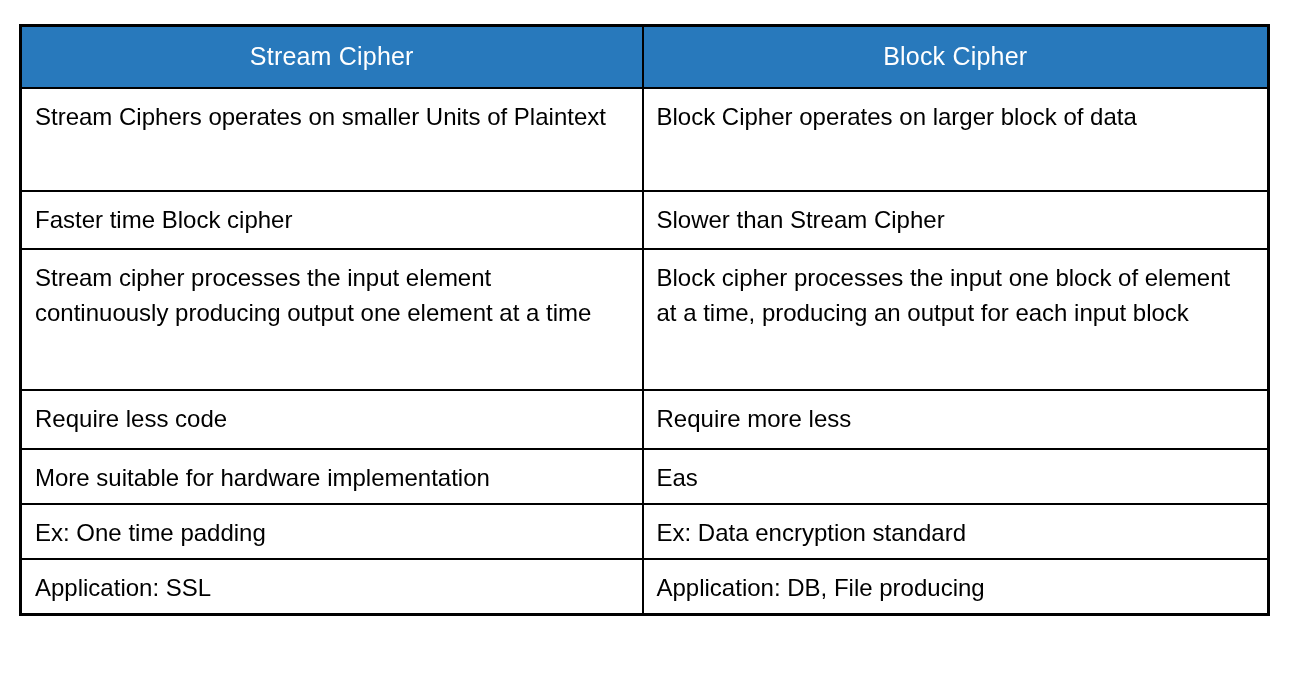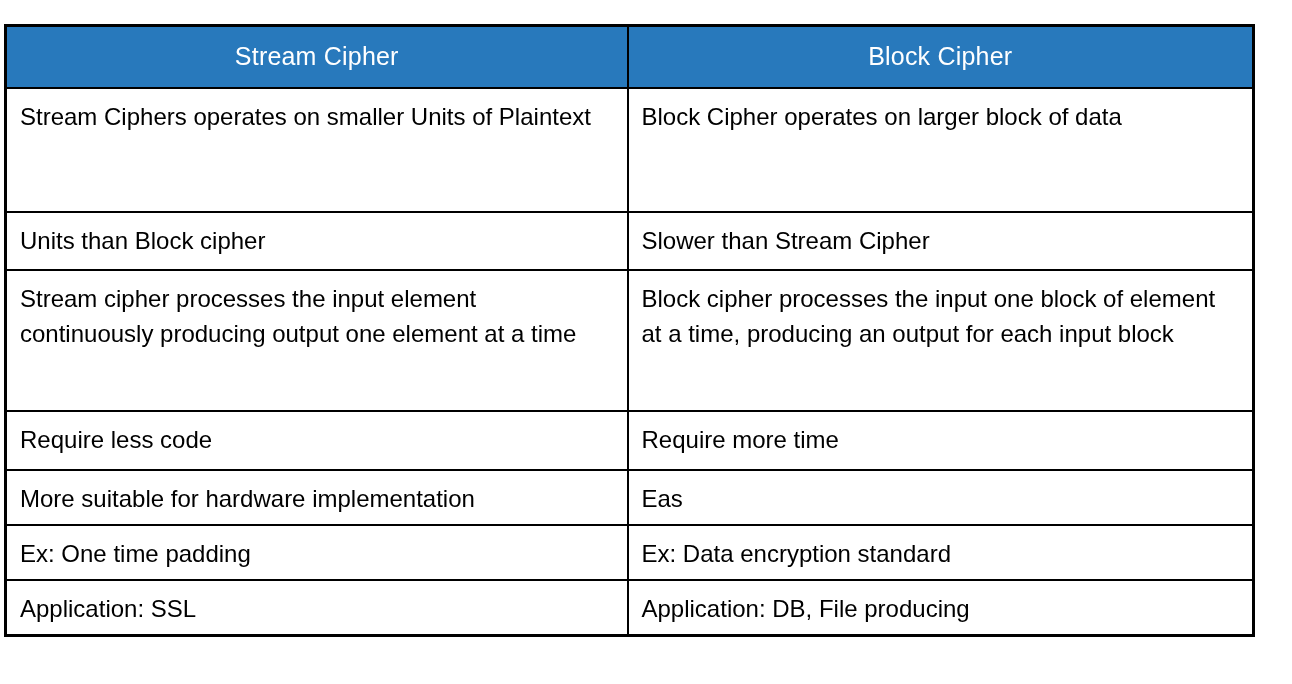--- a/index.html
+++ b/index.html
@@ -8,21 +8,21 @@
     padding: 0;
     background: #ffffff;
     width: 1292px;
     height: 684px;
     font-family: "Liberation Sans", sans-serif;
     position: relative;
     overflow: hidden;
   }
   .cipher-table {
     position: absolute;
-    left: 4px;
+    left: 19px;
     top: 24px;
     width: 1248px;
     border-collapse: collapse;
     table-layout: fixed;
     border: 3px solid var(--border-color, #000000);
     background: #404040;
   }
   .cipher-table col.col-left  { width: 622px; }
   .cipher-table col.col-right { width: 626px; }
   .cipher-table th {
@@ -39,21 +39,21 @@
   .cipher-table td {
     border: 2px solid var(--border-color, #000000);
     vertical-align: top;
     padding: 10px 13px 8px 13px;
     font-size: 24px;
     line-height: 35px;
     color: #000000;
     background: #ffffff;
     word-wrap: break-word;
   }
-  tbody tr:nth-child(1) { height: 124px; }
+  tbody tr:nth-child(1) { height: 103px; }
   tbody tr:nth-child(2) { height: 58px;  }
   tbody tr:nth-child(3) { height: 141px; margin-top: 48px; }
   tbody tr:nth-child(4) { height: 59px;  }
   tbody tr:nth-child(5) { height: 52px;  }
   tbody tr:nth-child(6) { height: 50px;  }
   tbody tr:nth-child(7) { height: 44px;  }
 </style>
 </head>
 <body>
 
@@ -67,30 +67,30 @@
       <th>Stream Cipher</th>
       <th>Block Cipher</th>
     </tr>
   </thead>
   <tbody>
     <tr>
       <td>Stream Ciphers operates on smaller Units of Plaintext</td>
       <td>Block Cipher operates on larger block of data</td>
     </tr>
     <tr>
-      <td>Units than Block cipher</td>
+      <td>Faster time Block cipher</td>
       <td>Slower than Stream Cipher</td>
     </tr>
     <tr>
       <td>Stream cipher processes the input element continuously producing output one element at a time</td>
       <td>Block cipher processes the input one block of element at a time, producing an output for each input block</td>
     </tr>
     <tr>
       <td>Require less code</td>
-      <td>Require more time</td>
+      <td>Require more less</td>
     </tr>
     <tr>
       <td>More suitable for hardware implementation</td>
       <td>Eas</td>
     </tr>
     <tr>
       <td>Ex: One time padding</td>
       <td>Ex: Data encryption standard</td>
     </tr>
     <tr>

